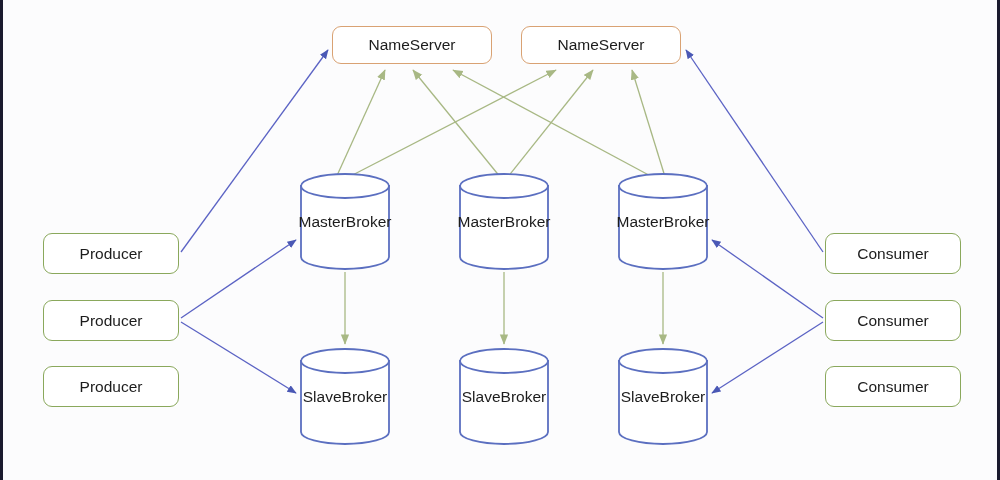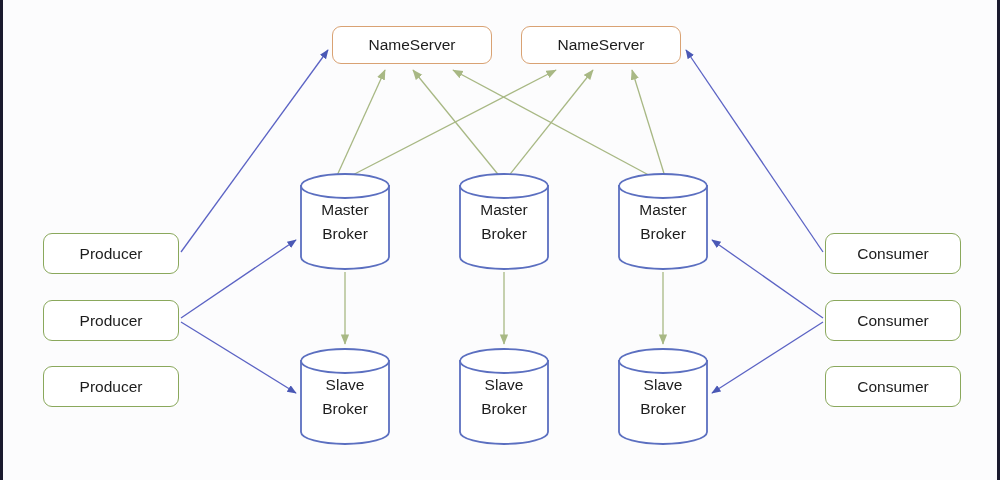--- a/index.html
+++ b/index.html
@@ -53,21 +53,21 @@
   .cyl .cyl-svg {
     position: absolute;
     left: 0; top: 0;
     width: 100%;
     height: 100%;
   }
   .cyl .cyl-label {
     position: relative;
     z-index: 2;
     display: flex;
-    flex-direction: column;
+    flex-direction: row;
     align-items: center;
     justify-content: center;
     line-height: 1.0;
   }
   .cyl .cyl-label span { display: block; padding: 4px 0; }
 </style>
 </head>
 <body>
 
 <div id="canvas">

